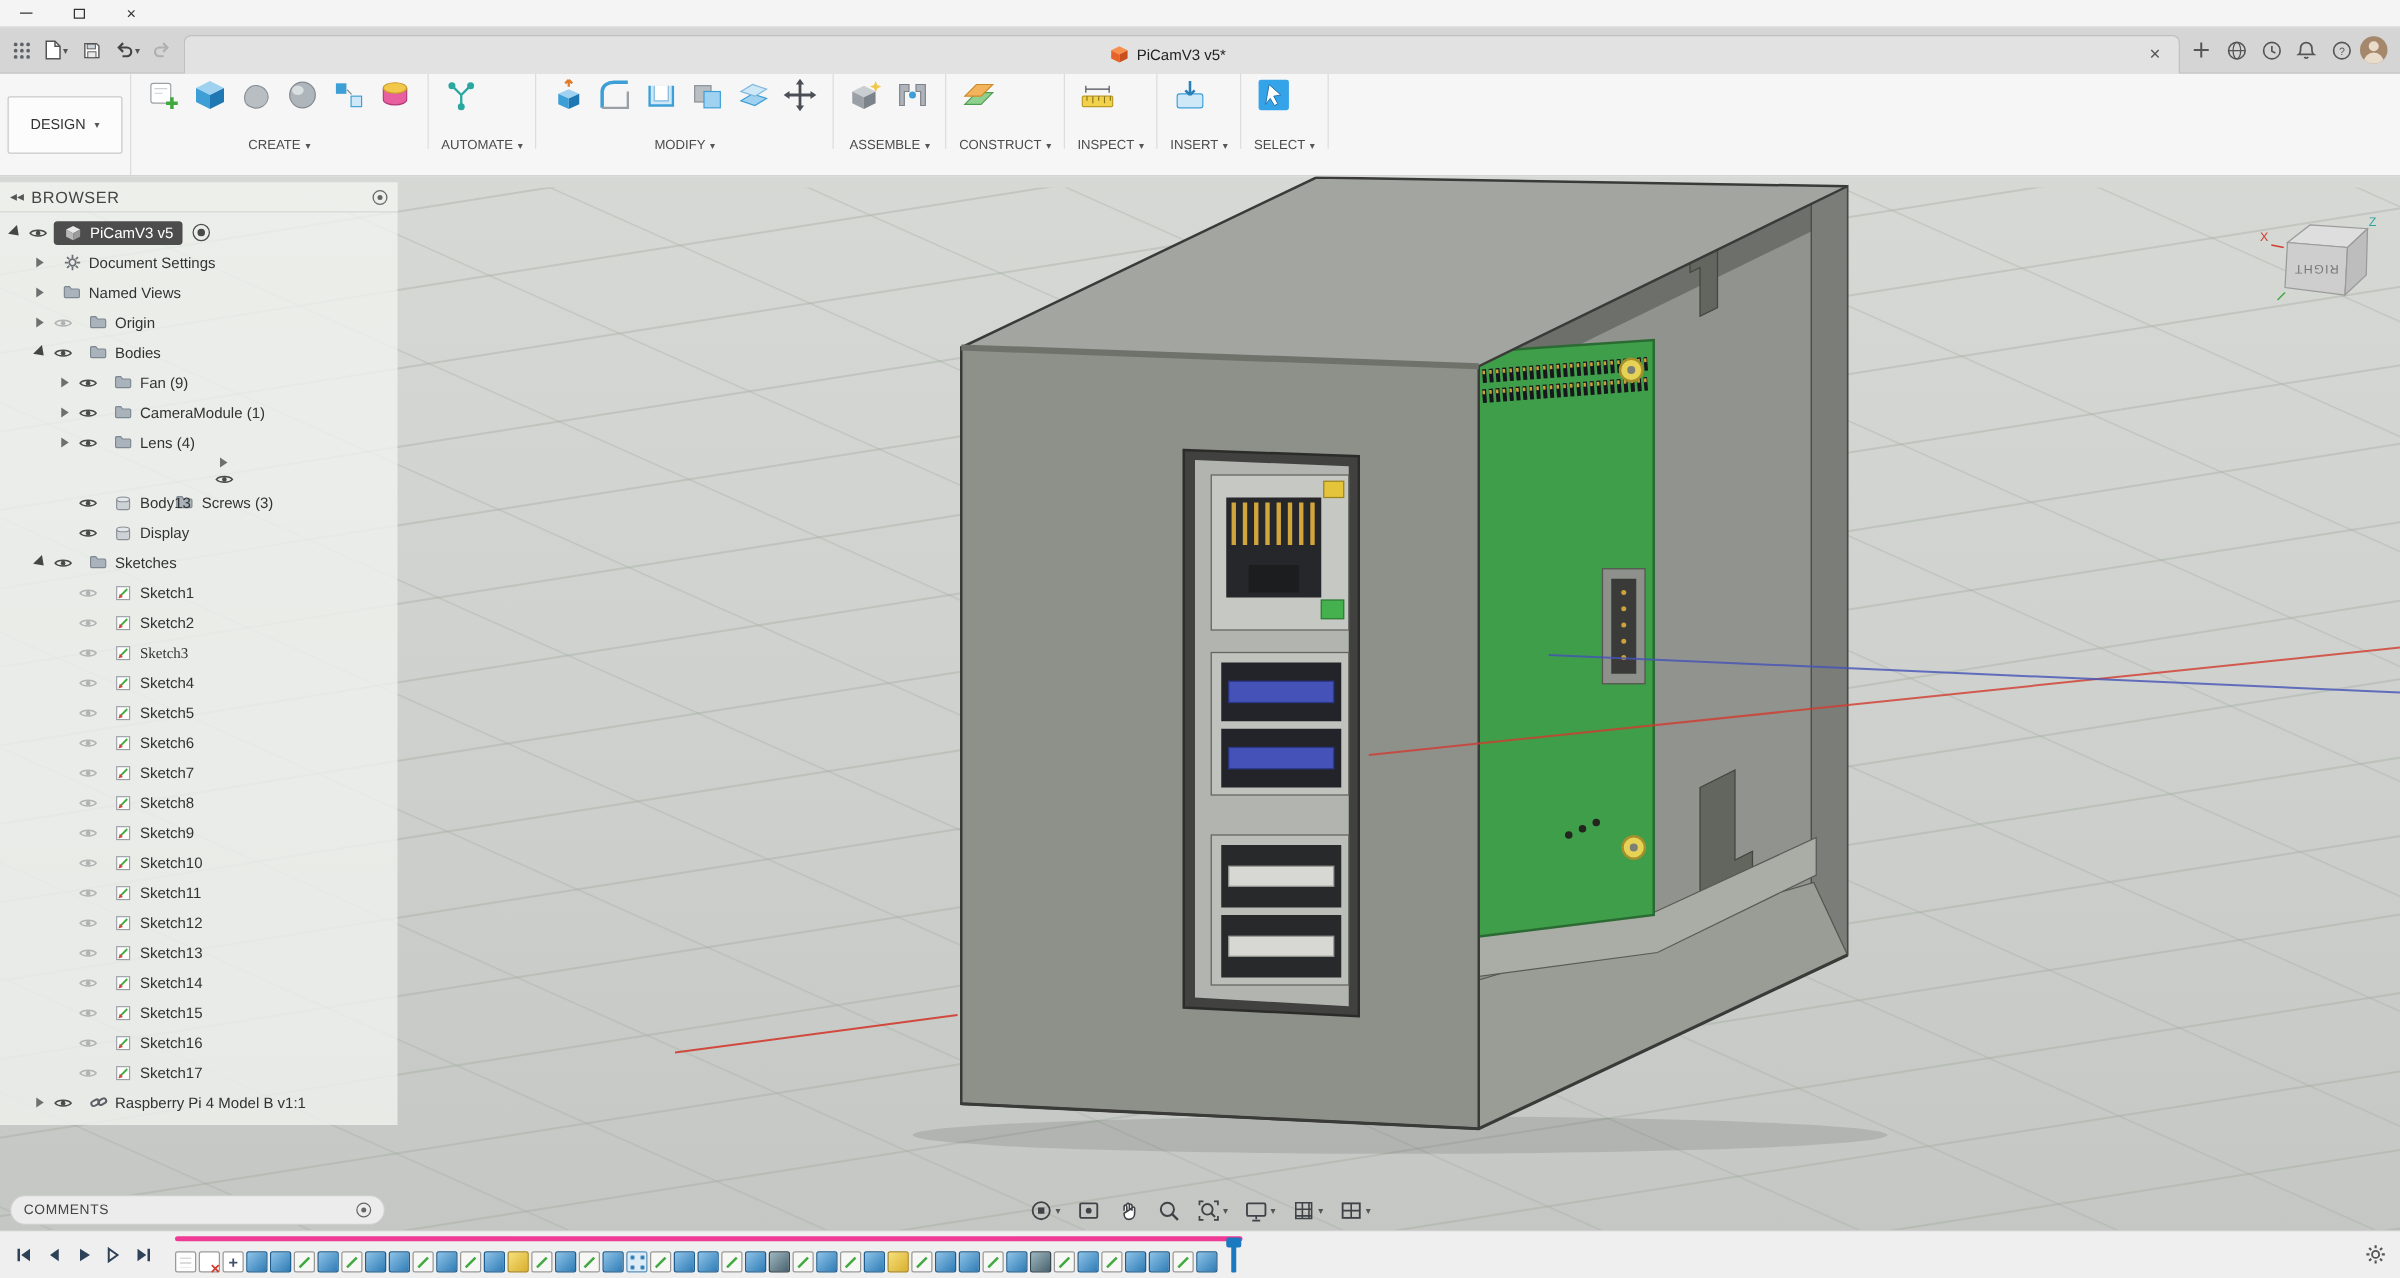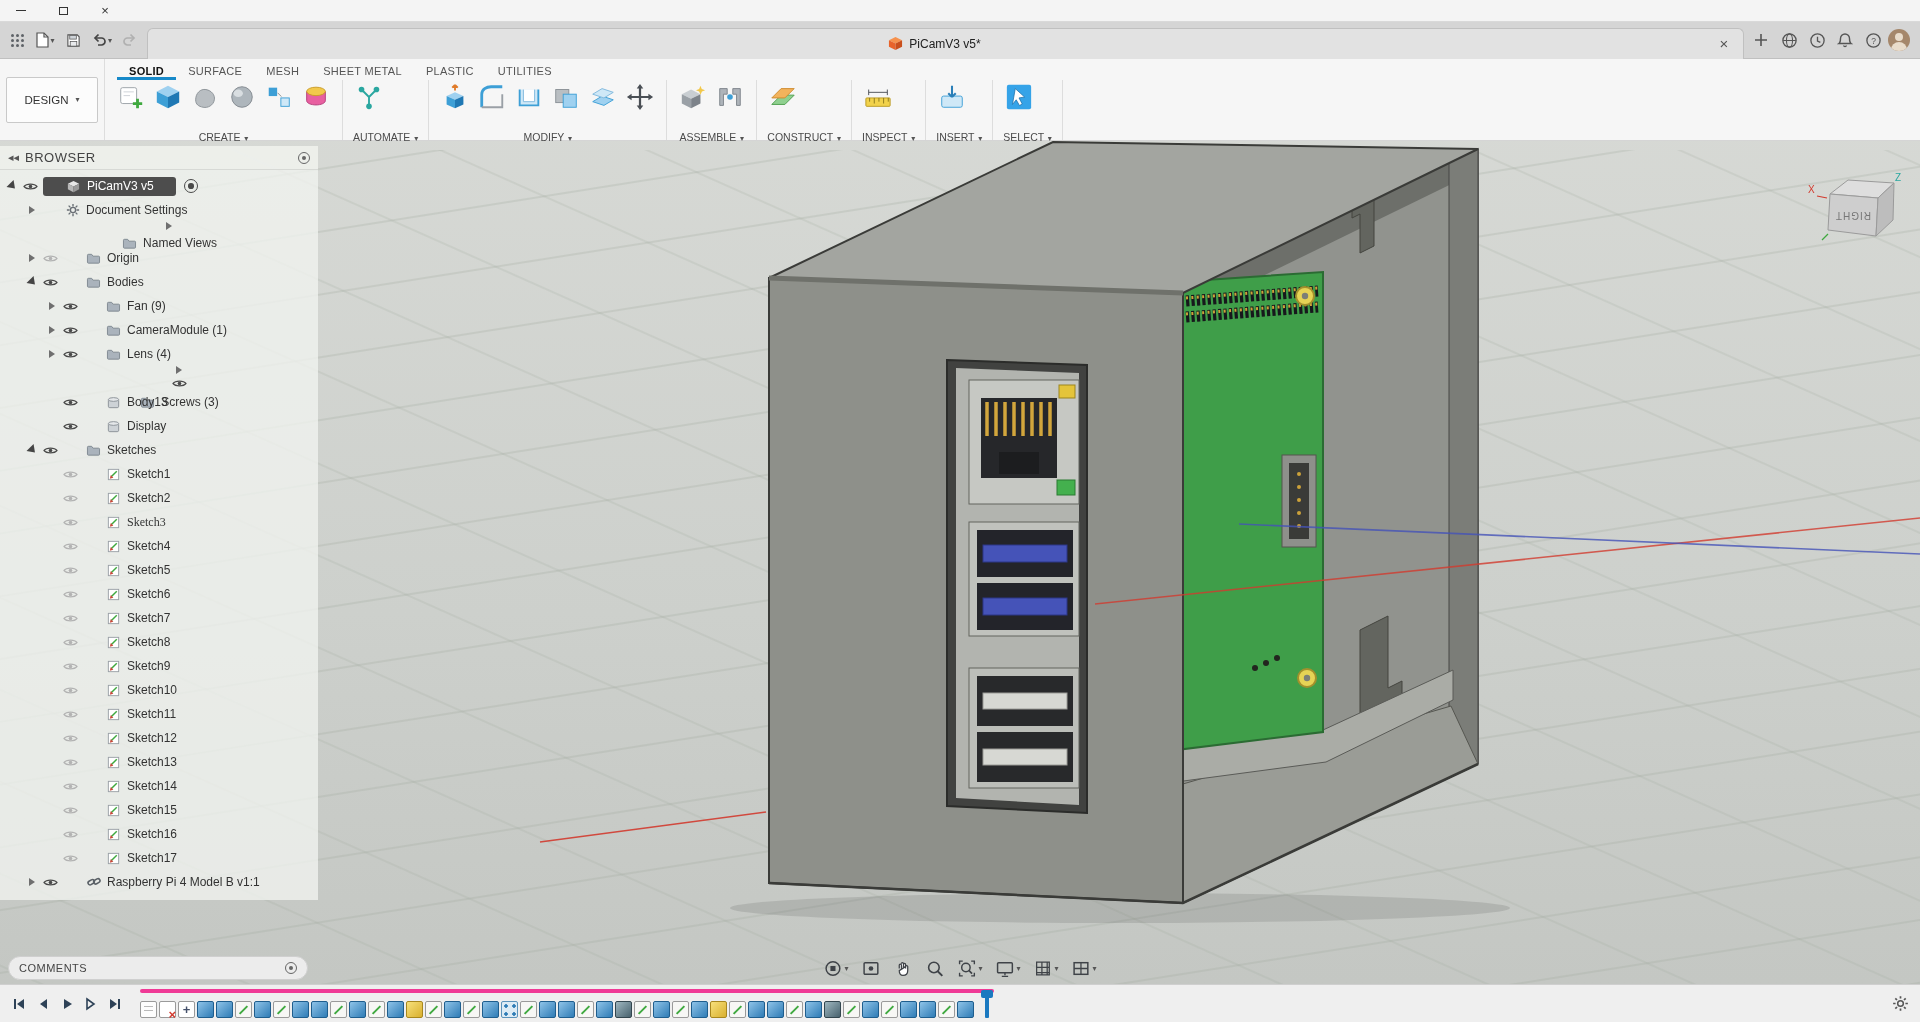--- a/index.html
+++ b/index.html
@@ -58,21 +58,21 @@
   .dotbtn{width:12px;height:12px;border:1.4px solid #666;border-radius:50%;position:relative}
   .dotbtn::after{content:"";position:absolute;inset:3px;background:#666;border-radius:50%}
   .tree{padding:4px 0 6px}
   .trow{display:flex;align-items:center;height:24px;gap:4px;padding-right:6px}
   .arrow{width:12px;flex:none;display:flex;justify-content:center}
   .arrow.collapsed::before{content:"";border-left:6px solid #6f6f6f;border-top:4.5px solid transparent;border-bottom:4.5px solid transparent}
   .arrow.expanded::before{content:"";border-left:7px solid #454545;border-top:5px solid transparent;border-bottom:5px solid transparent;transform:rotate(45deg)}
   .eye{width:17px;flex:none;display:flex;justify-content:center}
   .ticon{width:17px;flex:none;display:flex;justify-content:center}
   .tlabel{font-size:12px;color:#333;white-space:nowrap}
-  .chipwrap{display:flex;align-items:center;gap:5px;padding:2px 22px;border-radius:3px}
+  .chipwrap{display:flex;align-items:flex-start;gap:5px;padding:2px 7px;border-radius:3px}
   .trow.sel .chipwrap{background:var(--sel-chip)}
   .trow.sel .tlabel{color:#fff}
   .target{width:14px;height:14px;border:1.6px solid #4a4a4a;border-radius:50%;margin-left:4px;position:relative;flex:none}
   .target::after{content:"";position:absolute;inset:3.2px;border-radius:50%;background:#4a4a4a}
 
   
   .scene{position:fixed;inset:0;z-index:0}
   .viewcube{position:fixed;top:168px;right:16px;z-index:5}
 
   
@@ -309,28 +309,20 @@
 </div>
 
 <div class="toolbar">
   <div class="design-wrap">
     <div class="design-menu">
       <span>DESIGN</span>
       <span class="caret">▾</span>
     </div>
   </div>
   <div class="ribbon">
-    <div class="ribbon-tabs">
-        <span class="rtab active">SOLID</span>
-        <span class="rtab">SURFACE</span>
-        <span class="rtab">MESH</span>
-        <span class="rtab">SHEET METAL</span>
-        <span class="rtab">PLASTIC</span>
-        <span class="rtab">UTILITIES</span>
-      </div>
     <div class="ribbon-groups">
         <div class="rgroup">
           <div class="ricons">
             <span class="ricon">
               <svg viewBox="0 0 30 30">
                 <rect x="4" y="5" width="17" height="17" rx="2" fill="#fff" stroke="#9aa0a6"></rect>
                 <path d="M7 9.5h11M7 13.5h7" stroke="#ccd1d6"></path>
                 <g stroke="#3fa93f" stroke-width="3">
                   <path d="M22 17v10M17 22h10" fill="none"></path>
                 </g>
@@ -531,21 +523,21 @@
             <svg width="14" height="14" viewBox="0 0 16 16">
               <circle cx="8" cy="8" r="3" fill="none" stroke="#6a6f75" stroke-width="1.6"></circle>
               <g stroke="#6a6f75" stroke-width="1.6">
                 <path d="M8 1v3M8 12v3M1 8h3M12 8h3M3 3l2 2M11 11l2 2M13 3l-2 2M5 11l-2 2"></path>
               </g>
             </svg>
           </span>
           <span class="tlabel">Document Settings</span>
         </span>
       </div>
-      <div class="trow" style="padding-left: 26px; flex-direction: column;">
+      <div class="trow" style="padding-left: 26px;">
         <span class="arrow collapsed"></span>
         <span class="chipwrap">
           <span class="ticon">
             <svg width="15" height="13" viewBox="0 0 16 14">
               <path d="M1.5 3.5a1 1 0 011-1H6l1.5 2h6a1 1 0 011 1V11a1 1 0 01-1 1h-11a1 1 0 01-1-1z" fill="#aab3bc" stroke="#7d8790"></path>
             </svg>
           </span>
           <span class="tlabel">Named Views</span>
         </span>
       </div>

